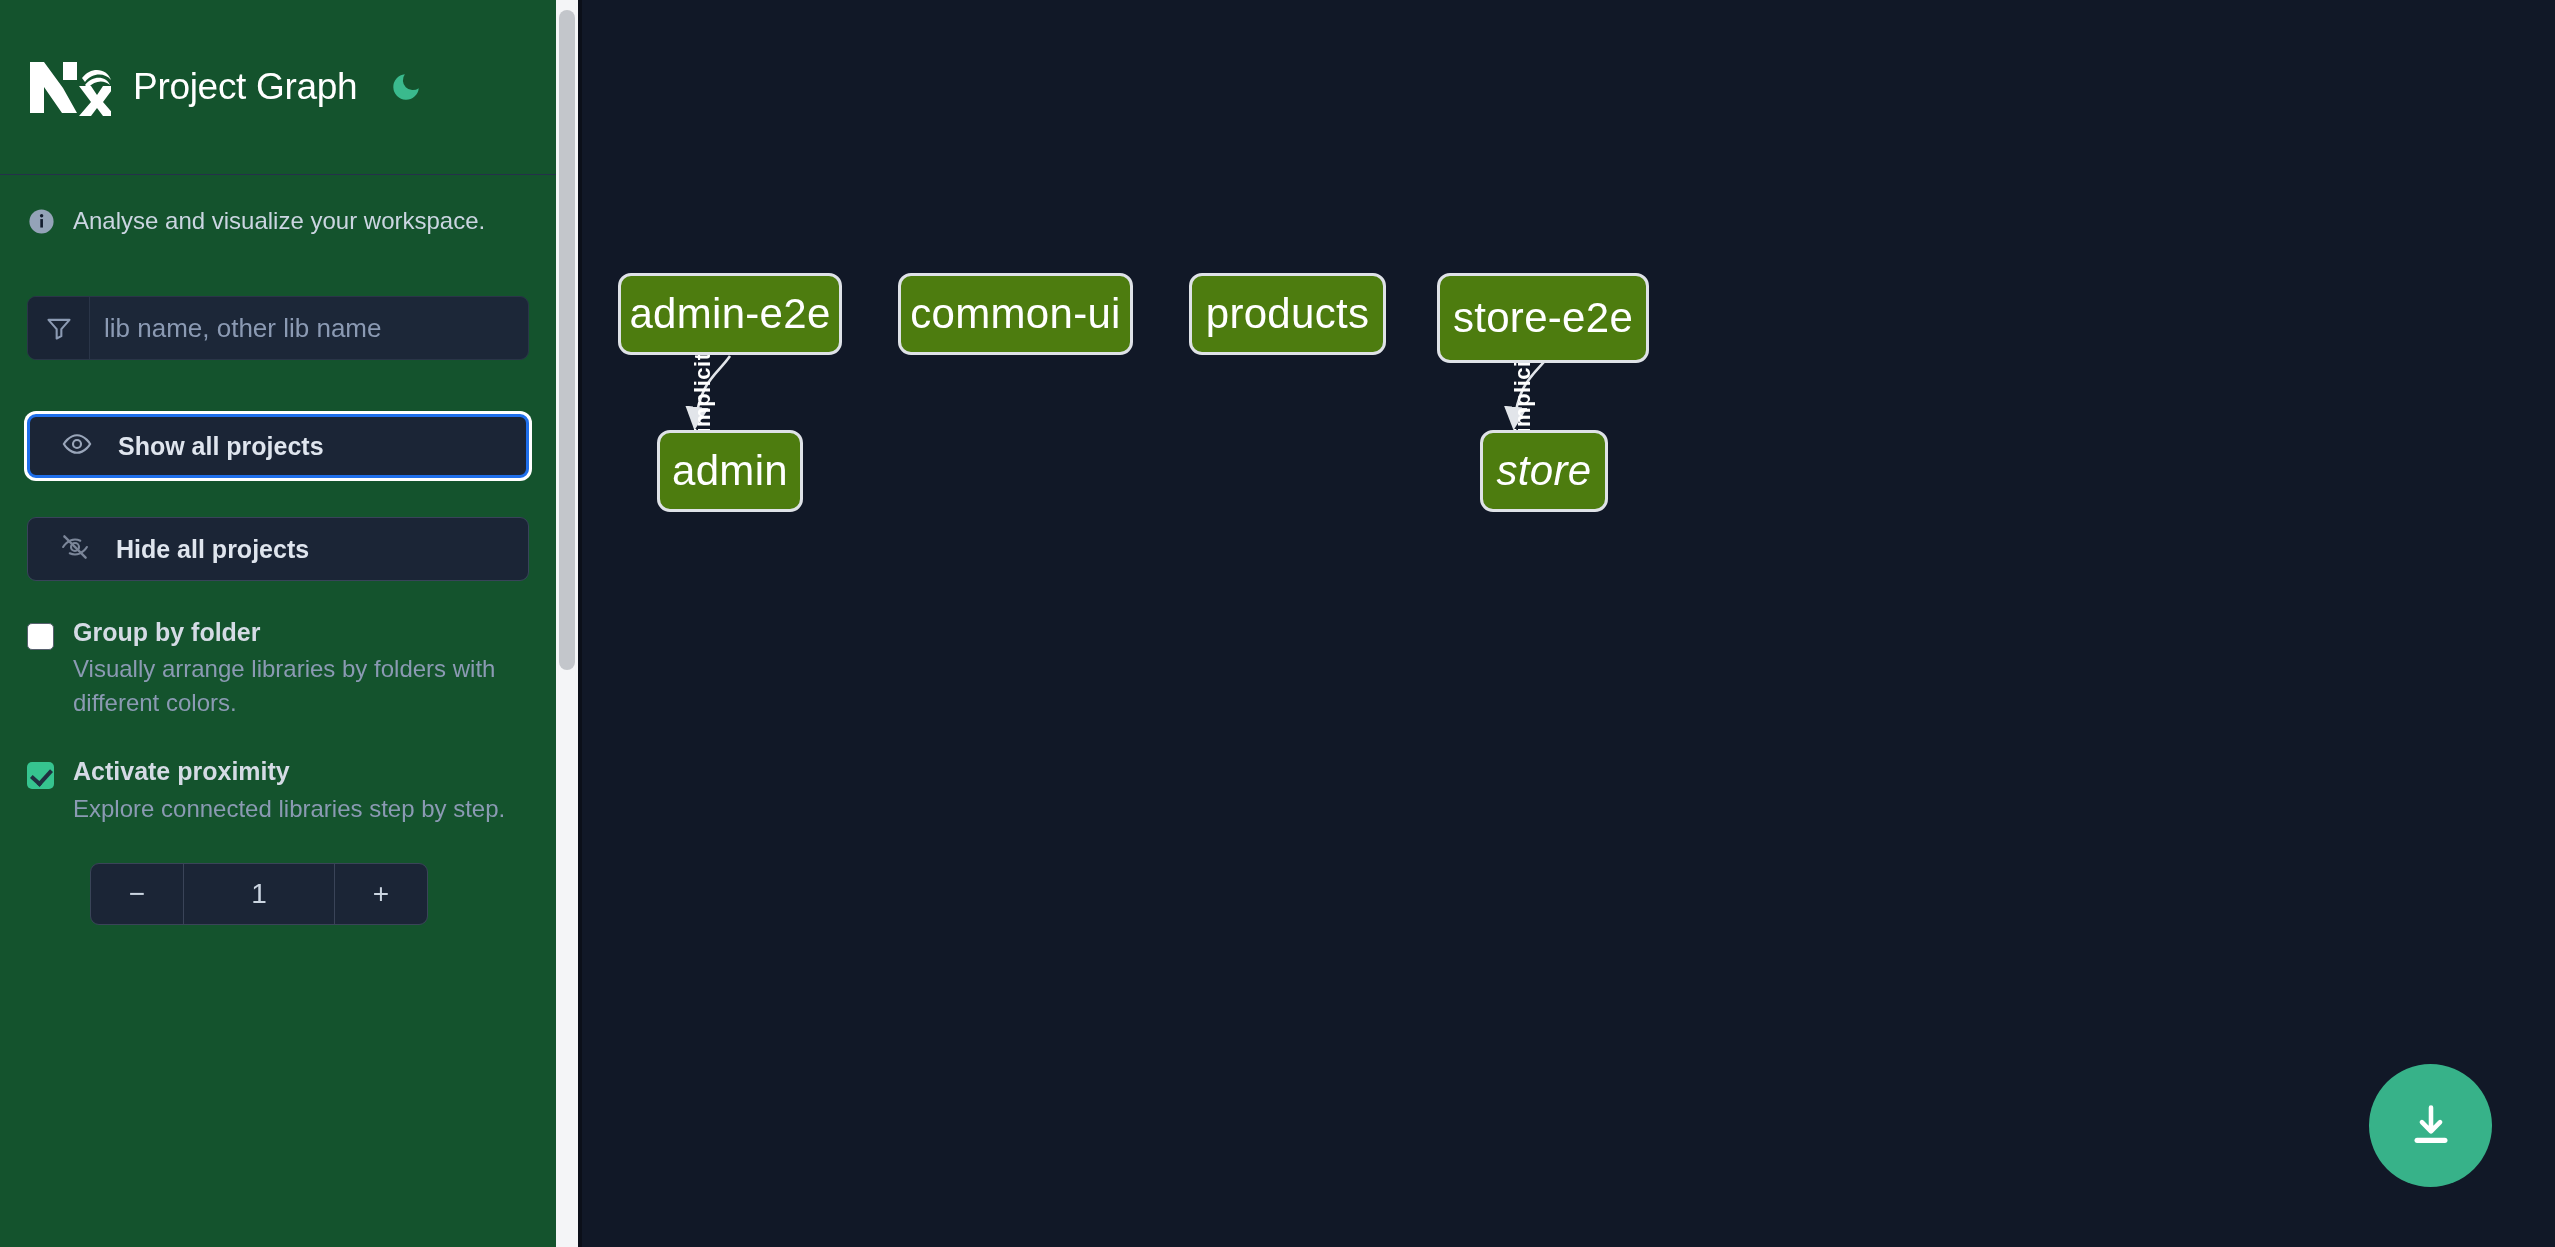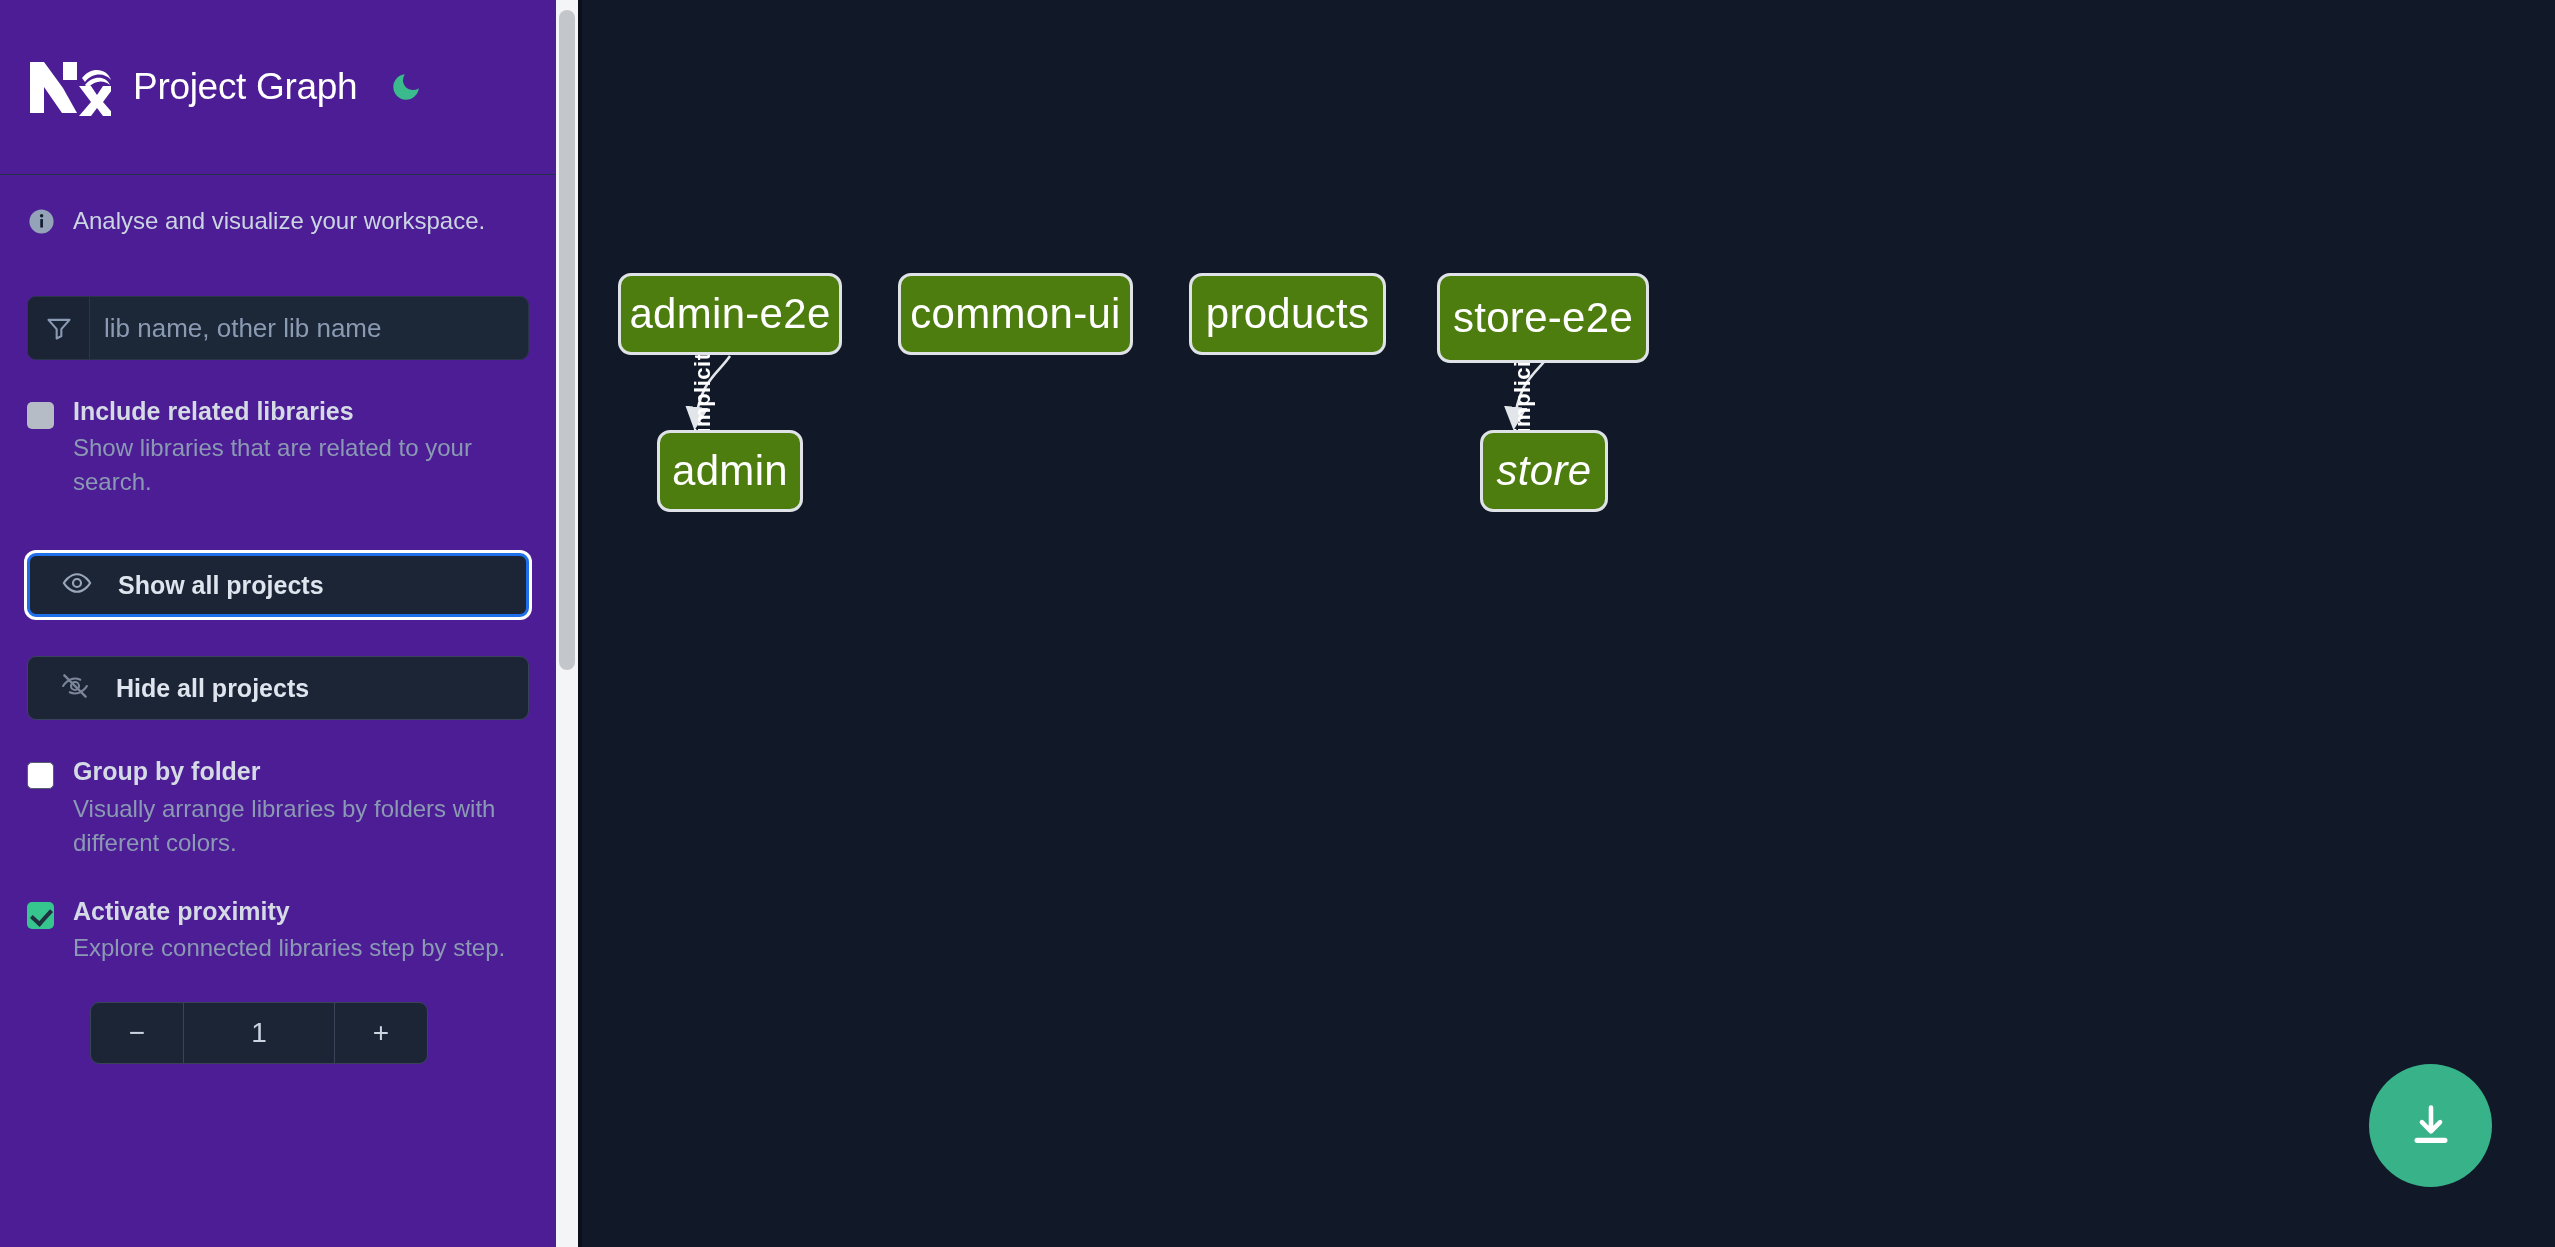--- a/index.html
+++ b/index.html
@@ -18,21 +18,21 @@
     height: 1247px;
     display: flex;
     background: #111827;
   }
 
   
   .sidebar {
     position: relative;
     width: 556px;
     height: 1247px;
-    background: #4c1d95;
+    background: #14532d;
     flex: 0 0 556px;
     overflow: hidden;
   }
 
   .sidebar-header {
     height: 175px;
     display: flex;
     align-items: center;
     padding-left: 27px;
     border-bottom: 1px solid #25304a;
@@ -334,27 +334,20 @@
 
       <div class="search-wrap">
         <span class="search-icon-box">
           <svg viewBox="0 0 24 24" width="28" height="28">
             <path d="M3 5h18l-7 8v6l-4 2v-8z" fill="none" stroke="#8b9ab3" stroke-width="1.8" stroke-linejoin="round"></path>
           </svg>
         </span>
         <input class="search-input" type="text" placeholder="lib name, other lib name" style="">
       </div>
 
-      <div class="check-row">
-        <span class="cb gray"></span>
-        <span class="check-texts">
-          <div class="check-title">Include related libraries</div>
-          <div class="check-desc">Show libraries that are related to your search.</div>
-        </span>
-      </div>
 
       <div class="act-btn focused btn-spacer-top">
         <span>
           <svg viewBox="0 0 24 24" width="30" height="30">
             <path d="M1.5 12S5.5 5 12 5s10.5 7 10.5 7-4 7-10.5 7S1.5 12 1.5 12z" fill="none" stroke="#9aa6ba" stroke-width="1.7"></path>
             <circle cx="12" cy="12" r="3.2" fill="none" stroke="#9aa6ba" stroke-width="1.7"></circle>
           </svg>
         </span>
         <span class="lbl">Show all projects</span>
       </div>

